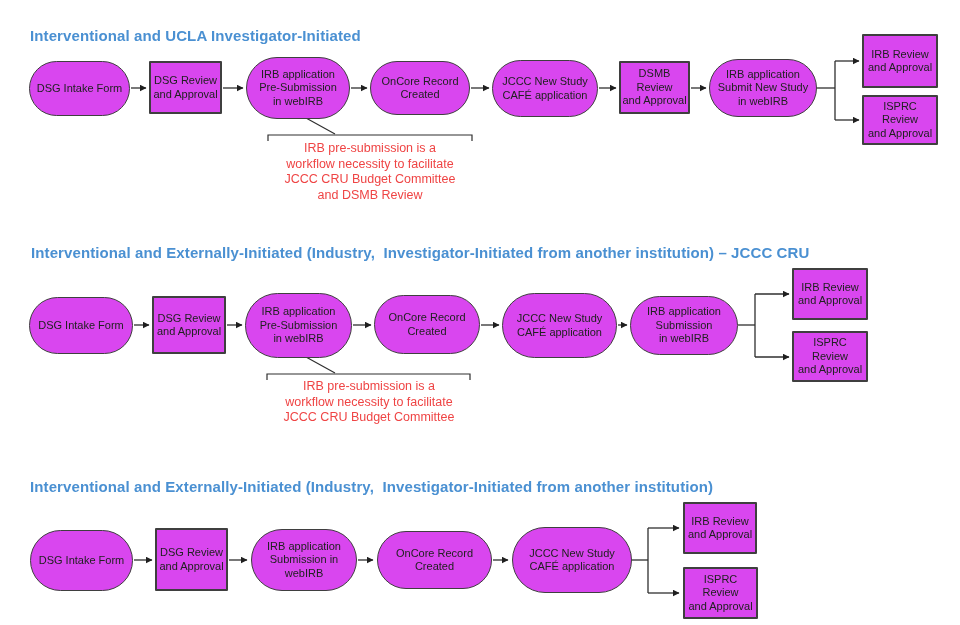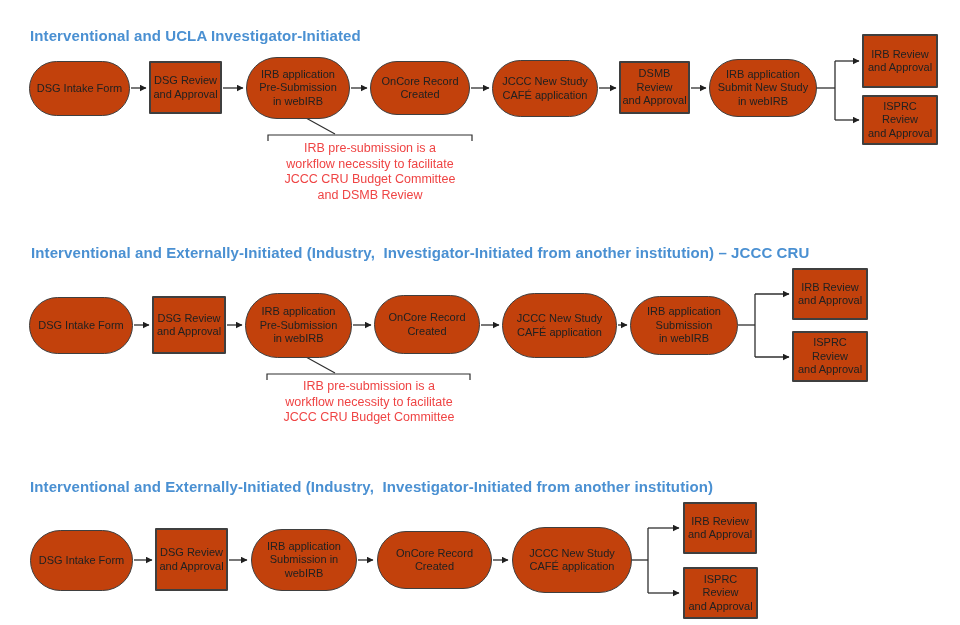--- a/index.html
+++ b/index.html
@@ -8,21 +8,21 @@
     font-family:"Liberation Sans", sans-serif;color:#212121;overflow:hidden;
   }
   .canvas{position:absolute;left:0;top:17px;width:960px;height:625px;}
   .row-title{
     position:absolute;font-size:15px;font-weight:bold;color:#4a90d2;
     white-space:pre-wrap;letter-spacing:0.1px;
   }
   .node{
     position:absolute;display:flex;align-items:center;justify-content:center;
     text-align:center;font-size:11px;line-height:13.5px;color:#212121;
-    white-space:pre-line;background:#c2410c;box-sizing:border-box;z-index:2;
+    white-space:pre-line;background:#d946ef;box-sizing:border-box;z-index:2;
   }
   .pill{border:1.6px solid #3f3f3f;border-radius:60px;}
   .rect{border:2px solid #3f3f3f;border-radius:1px;}
   .note{
     position:absolute;font-size:12.5px;line-height:15.5px;text-align:center;
     white-space:pre-line;color:#ef4444;z-index:2;
   }
   svg.connectors{position:absolute;left:0;top:0;z-index:1;}
 </style>
 </head>

